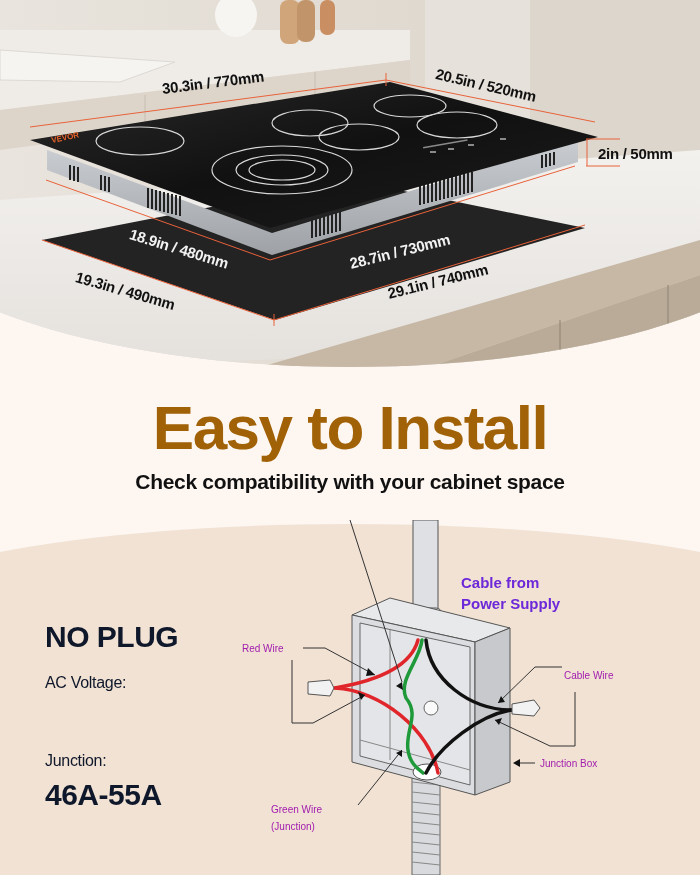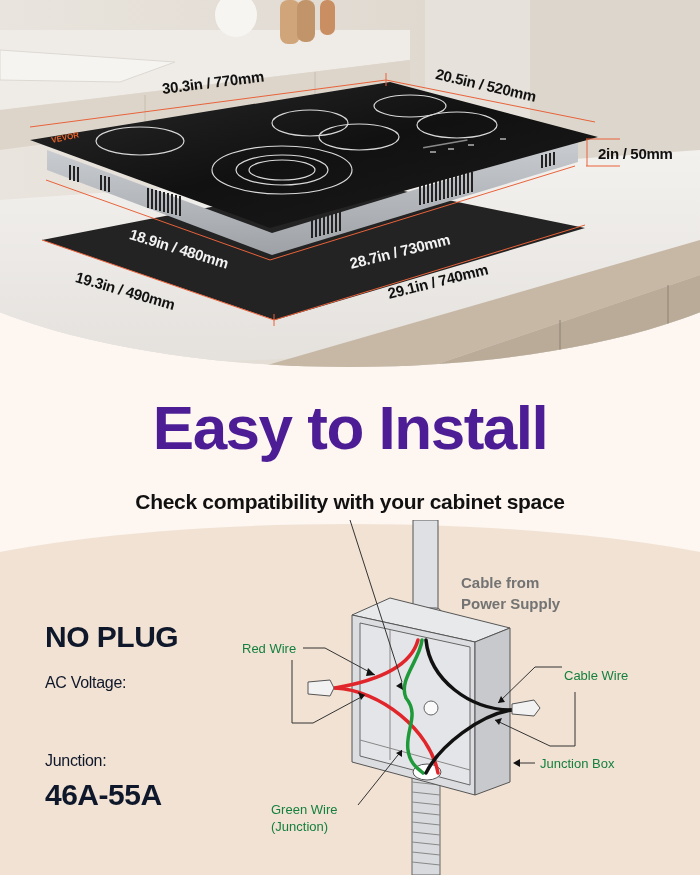--- a/index.html
+++ b/index.html
@@ -8,33 +8,33 @@
   .canvas { position: absolute; left: 0; top: 0; width: 700px; height: 875px; }
 
   
   .photo { position: absolute; left: -120px; top: -220px; width: 940px; height: 587px; border-radius: 0 0 50% 50% / 0 0 28% 28%; overflow: hidden; background: #ebe7e2; }
   .photo svg { position: absolute; left: 120px; top: 220px; }
 
   .dim { position: absolute; font-weight: 700; font-size: 15px; color: #111; white-space: nowrap; letter-spacing: -0.3px; transform-origin: left center; }
   .dim.light { color: #f2f2f2; }
 
   
-  .headline { position: absolute; left: 0; width: 700px; top: 392px; text-align: center; font-size: 62px; font-weight: 700; color: #4c1d95; letter-spacing: -1.5px; }
-  .subhead { position: absolute; left: 0; width: 700px; top: 470px; text-align: center; font-size: 21px; font-weight: 700; color: #111; letter-spacing: -0.3px; margin-top: 20px; }
+  .headline { position: absolute; left: 0; width: 700px; top: 392px; text-align: center; font-size: 62px; font-weight: 700; color: #a16207; letter-spacing: -1.5px; }
+  .subhead { position: absolute; left: 0; width: 700px; top: 470px; text-align: center; font-size: 21px; font-weight: 700; color: #111; letter-spacing: -0.3px; }
 
   
   .lower { position: absolute; left: -150px; top: 524px; width: 1000px; height: 700px; background: #f1e2d3; border-radius: 50% 50% 0 0 / 14% 14% 0 0; }
 
   .spec { position: absolute; left: 45px; color: #0f172a; }
   .spec.big { font-weight: 700; font-size: 30px; letter-spacing: -0.5px; }
   .spec.label { font-size: 16px; letter-spacing: -0.3px; }
 
   .diagram { position: absolute; left: 230px; top: 520px; }
-  .dlabel { position: absolute; font-size: 13px; color: #15803d; line-height: 17px; }
-  .dlabel.bold { font-weight: 700; font-size: 15px; color: #737373; line-height: 21px; }
+  .dlabel { position: absolute; font-size: 10px; color: #a21caf; line-height: 17px; }
+  .dlabel.bold { font-weight: 700; font-size: 15px; color: #6d28d9; line-height: 21px; }
 </style>
 </head>
 <body>
 
 <div class="canvas">
 
   <div class="photo">
     <svg width="700" height="370" viewBox="0 0 700 370">
       <defs>
         <linearGradient id="wall" x1="0" y1="0" x2="1" y2="0">

